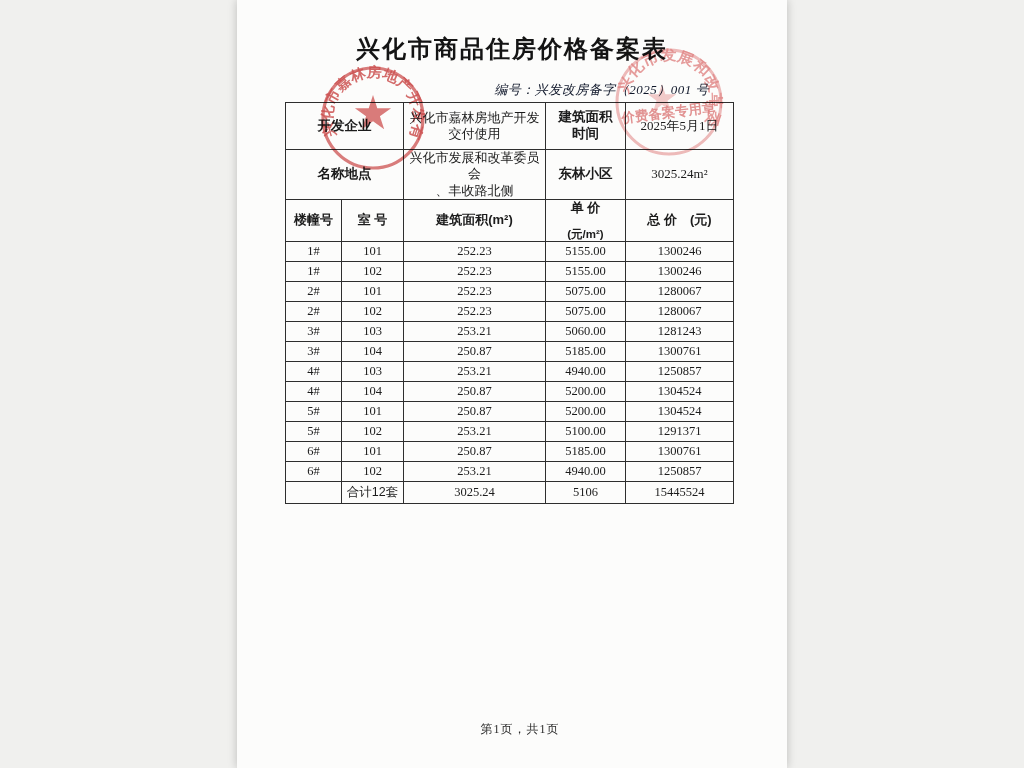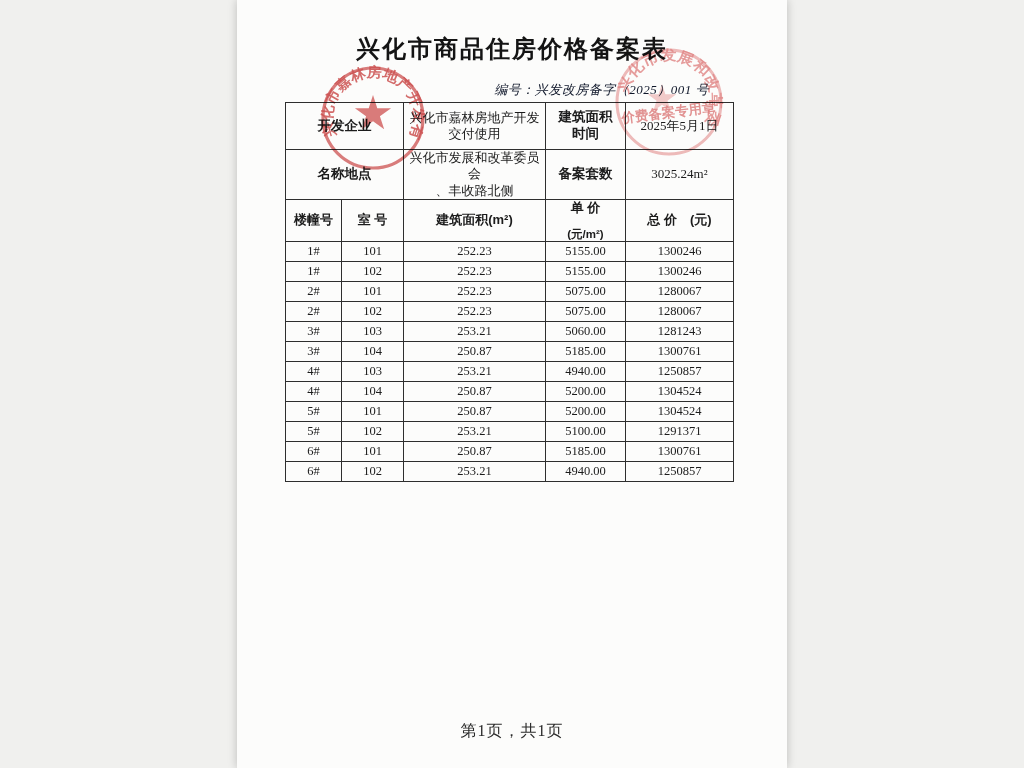--- a/index.html
+++ b/index.html
@@ -38,22 +38,22 @@
   tr.data-row{height:20px}
   tr.total-row{height:22px}
   .info-label{font-weight:bold;font-size:13.5px;}
   .info-value{font-family:"Liberation Serif",serif;font-size:13px;}
   .pre{white-space:pre-line;}
   tr.head-row th{font-weight:bold;font-size:13px;}
   tr.head-row .sub{display:block;font-size:11.5px;font-weight:bold;margin-top:11px;}
   td.num{font-family:"Liberation Serif",serif;font-size:12.5px;}
   td.mix{font-size:12.5px;}
   .page-footer{
-    position:absolute;top:721px;left:0;width:100%;text-align:center;
-    font-family:"Liberation Serif",serif;font-size:16px;letter-spacing:1px;color:#2a2a2a;
+    position:absolute;top:721px;left:8px;width:100%;text-align:center;
+    font-family:"Liberation Serif",serif;font-size:12px;letter-spacing:1px;color:#2a2a2a;
   }
   .seal{position:absolute;pointer-events:none;mix-blend-mode:multiply;}
   .seal-company{left:70px;top:52px;width:132px;height:132px;}
   .seal-authority{left:365px;top:35px;width:134px;height:134px;opacity:0.82;}
   .seal text{font-family:"Liberation Sans",sans-serif;}
 </style>
 </head>
 <body>
 
 <div class="scan-page">
@@ -77,21 +77,21 @@
       <td class="info-value pre">兴化市嘉林房地产开发
 交付使用</td>
       <td class="info-label pre">建筑面积
 时间</td>
       <td class="info-value">2025年5月1日</td>
     </tr>
     <tr class="info-r3">
       <td colspan="2" class="info-label">名称地点</td>
       <td class="info-value pre">兴化市发展和改革委员会
 、丰收路北侧</td>
-      <td class="info-label">备案套数</td>
+      <td class="info-label">东林小区</td>
       <td class="info-value">3025.24m²</td>
     </tr>
 
     <tr class="head-row">
       <th>楼幢号</th>
       <th>室 号</th>
       <th>建筑面积(m²)</th>
       <th>
         <span>单 价</span>
         <span class="sub">(元/m²)</span>
@@ -177,20 +177,27 @@
       <td class="num">1300761</td>
     </tr>
     <tr class="data-row">
       <td class="num">6#</td>
       <td class="num">102</td>
       <td class="num">253.21</td>
       <td class="num">4940.00</td>
       <td class="num">1250857</td>
     </tr>
 
+    <tr class="total-row">
+      <td></td>
+      <td class="mix">合计12套</td>
+      <td class="num">3025.24</td>
+      <td class="num">5106</td>
+      <td class="num">15445524</td>
+    </tr>
   </tbody>
     </table>
 
   <svg class="seal seal-company" viewBox="0 0 132 132">
     <circle cx="66" cy="66" r="50" fill="none" stroke="#cf5252" stroke-width="3.2" opacity="0.75"></circle>
     <path id="arcCompany" d="M 29.8 85.2 A 41 41 0 1 1 102.2 85.2" fill="none"></path>
     <path d="M0,-1 L0.2246,-0.309 L0.9511,-0.309 L0.3633,0.118 L0.5878,0.809 L0,0.382 L-0.5878,0.809 L-0.3633,0.118 L-0.9511,-0.309 L-0.2246,-0.309 Z" transform="translate(66,62) scale(19)" fill="#d35b5b" opacity="0.8"></path>
     <text font-size="14" fill="#cf5252" opacity="0.85" font-weight="bold">
       <textPath href="#arcCompany" startOffset="2" textLength="212" lengthAdjust="spacingAndGlyphs">兴化市嘉林房地产开发有限公司</textPath>
     </text>

